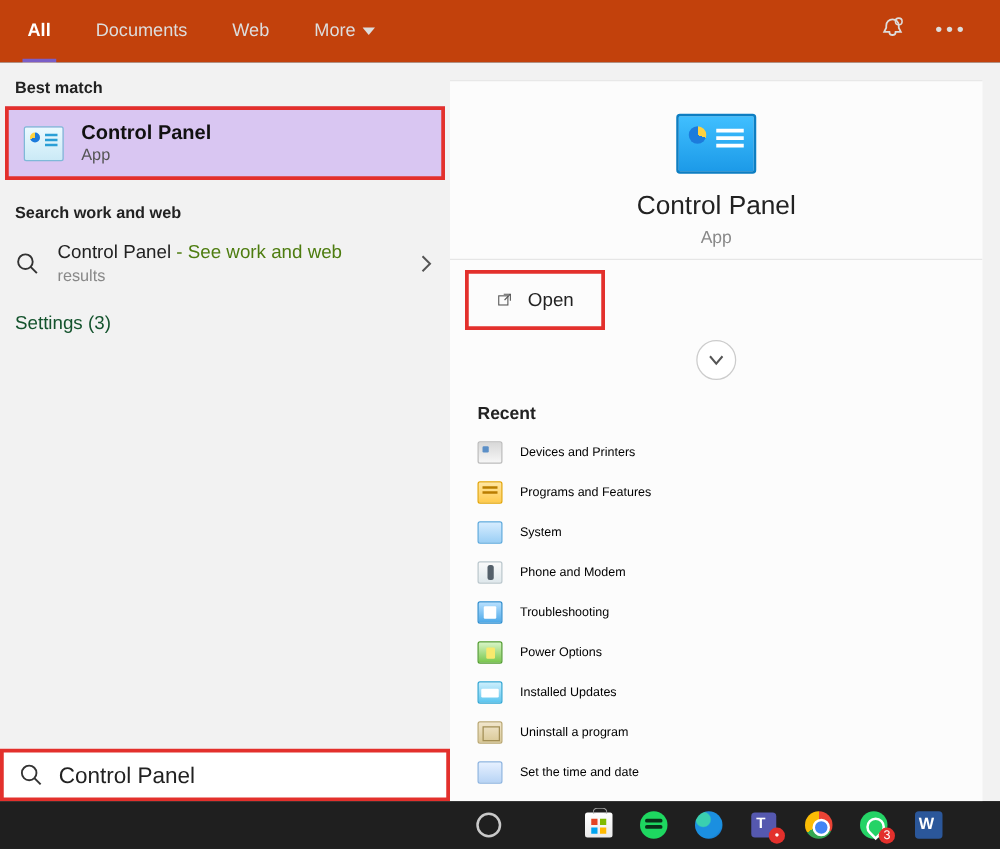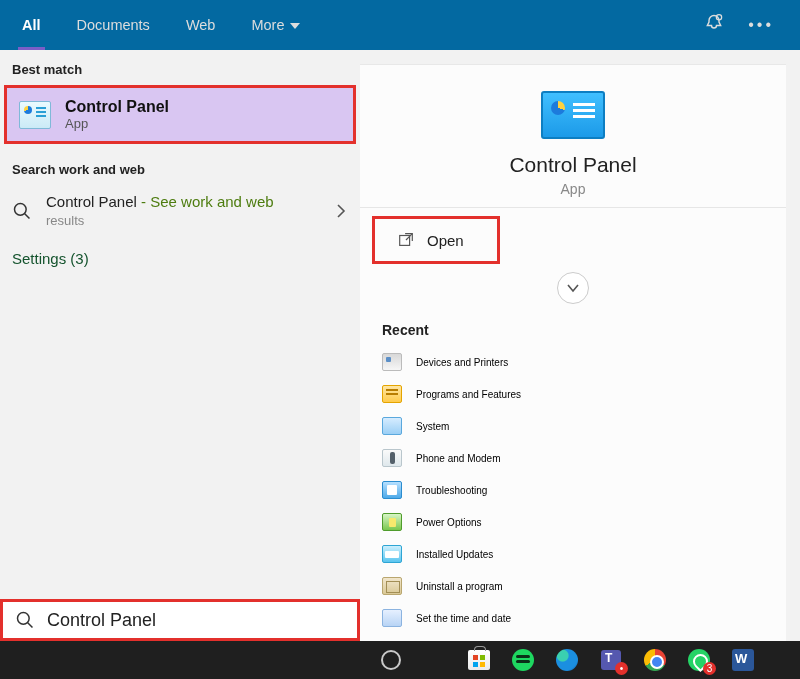--- a/index.html
+++ b/index.html
@@ -1,19 +1,19 @@
 <!DOCTYPE html>
 <html><head>
 <meta charset="utf-8">
 <style>
   * { margin: 0; padding: 0; box-sizing: border-box; font-family: "Segoe UI", Arial, sans-serif; }
   html, body { width: 800px; height: 679px; overflow: hidden; background: #1e1e1e; }
 
   
-  .tabs { height: 50px; background: #0369a1; display: flex; align-items: center; color: #ddd; padding: 0 4px; }
+  .tabs { height: 50px; background: #c2410c; display: flex; align-items: center; color: #ddd; padding: 0 4px; }
   .tab { padding: 0 18px; font-size: 14.5px; height: 50px; display: flex; align-items: center; cursor: pointer; position: relative; }
   .tab.active { color: #fff; font-weight: 600; }
   .tab.active::after { content: ""; position: absolute; bottom: 0; left: 14px; right: 14px; height: 3px; background: #7a5ec7; }
   .tab .chev { margin-left: 6px; }
   .tabs-right { margin-left: auto; display: flex; align-items: center; gap: 24px; padding-right: 22px; }
   .tabs-right svg { fill: #ddd; }
   .dots { letter-spacing: 3px; font-size: 16px; color: #ddd; cursor: pointer; }
 
   
   .panel { position: absolute; top: 50px; left: 0; width: 800px; height: 591px; background: #f2f2f2; display: flex; }
@@ -38,21 +38,21 @@
   .settings-row { padding: 14px 12px; font-size: 15px; color:#14532d; cursor:pointer; }
 
   
   .preview-head { text-align:center; padding: 26px 0 10px 0; border-bottom: 1px solid #e6e6e6; }
   .big-icon { width: 64px; height: 48px; margin: 0 auto 14px auto; background: linear-gradient(#40bfff,#1c9ae8); border: 2px solid #0d7ec2; border-radius: 3px; position: relative; }
   .big-icon::before { content:""; position:absolute; left:8px; top:8px; width:14px; height:14px; border-radius:50%; background: conic-gradient(#ffd23f 0 30%, #1c7bdc 0 100%); }
   .big-icon::after { content:""; position:absolute; right:8px; top:10px; width:22px; height:3px; background:#fff; box-shadow: 0 6px 0 #fff, 0 12px 0 #fff; }
   .preview-title { font-size: 21px; color:#222; margin-top: 4px; }
   .preview-sub { font-size: 14px; color:#888; margin-top: 4px; }
 
-  .open-row { display:flex; align-items:center; gap:12px; padding: 12px 22px; margin: 8px 12px; border: 3px solid #e3302c; width: 128px; font-size: 15px; color:#222; cursor:pointer; }
+  .open-row { display:flex; align-items:center; gap:12px; padding: 12px 22px; margin: 8px 12px; border: 3px solid #e3302c; width: 112px; font-size: 15px; color:#222; cursor:pointer; }
   .open-row-wrap { position: relative; }
 
   .expander { width:32px; height:32px; border:1px solid #ccc; border-radius:50%; display:flex; align-items:center; justify-content:center; margin: 0 auto 10px auto; cursor:pointer; background:#fff; }
 
   .recent-label { font-size: 14px; font-weight:600; padding: 8px 22px; color:#222; }
   .recent-item { display:flex; align-items:center; gap:14px; padding: 7px 22px; font-size: 10px; color:#000000; cursor:pointer; }
   .recent-item .ri-icon { width:20px; height:18px; border-radius:2px; flex-shrink:0; }
   .ri-1 { background: linear-gradient(#d8d8d8,#f6f6f6); border:1px solid #bbb; position:relative; }
   .ri-1::after{content:"";position:absolute;left:3px;top:3px;width:5px;height:5px;background:#5b8fc7;border-radius:1px;}
   .ri-2 { background: linear-gradient(#ffe6a3,#ffcb4d); border:1px solid #e4a400; position:relative;}

